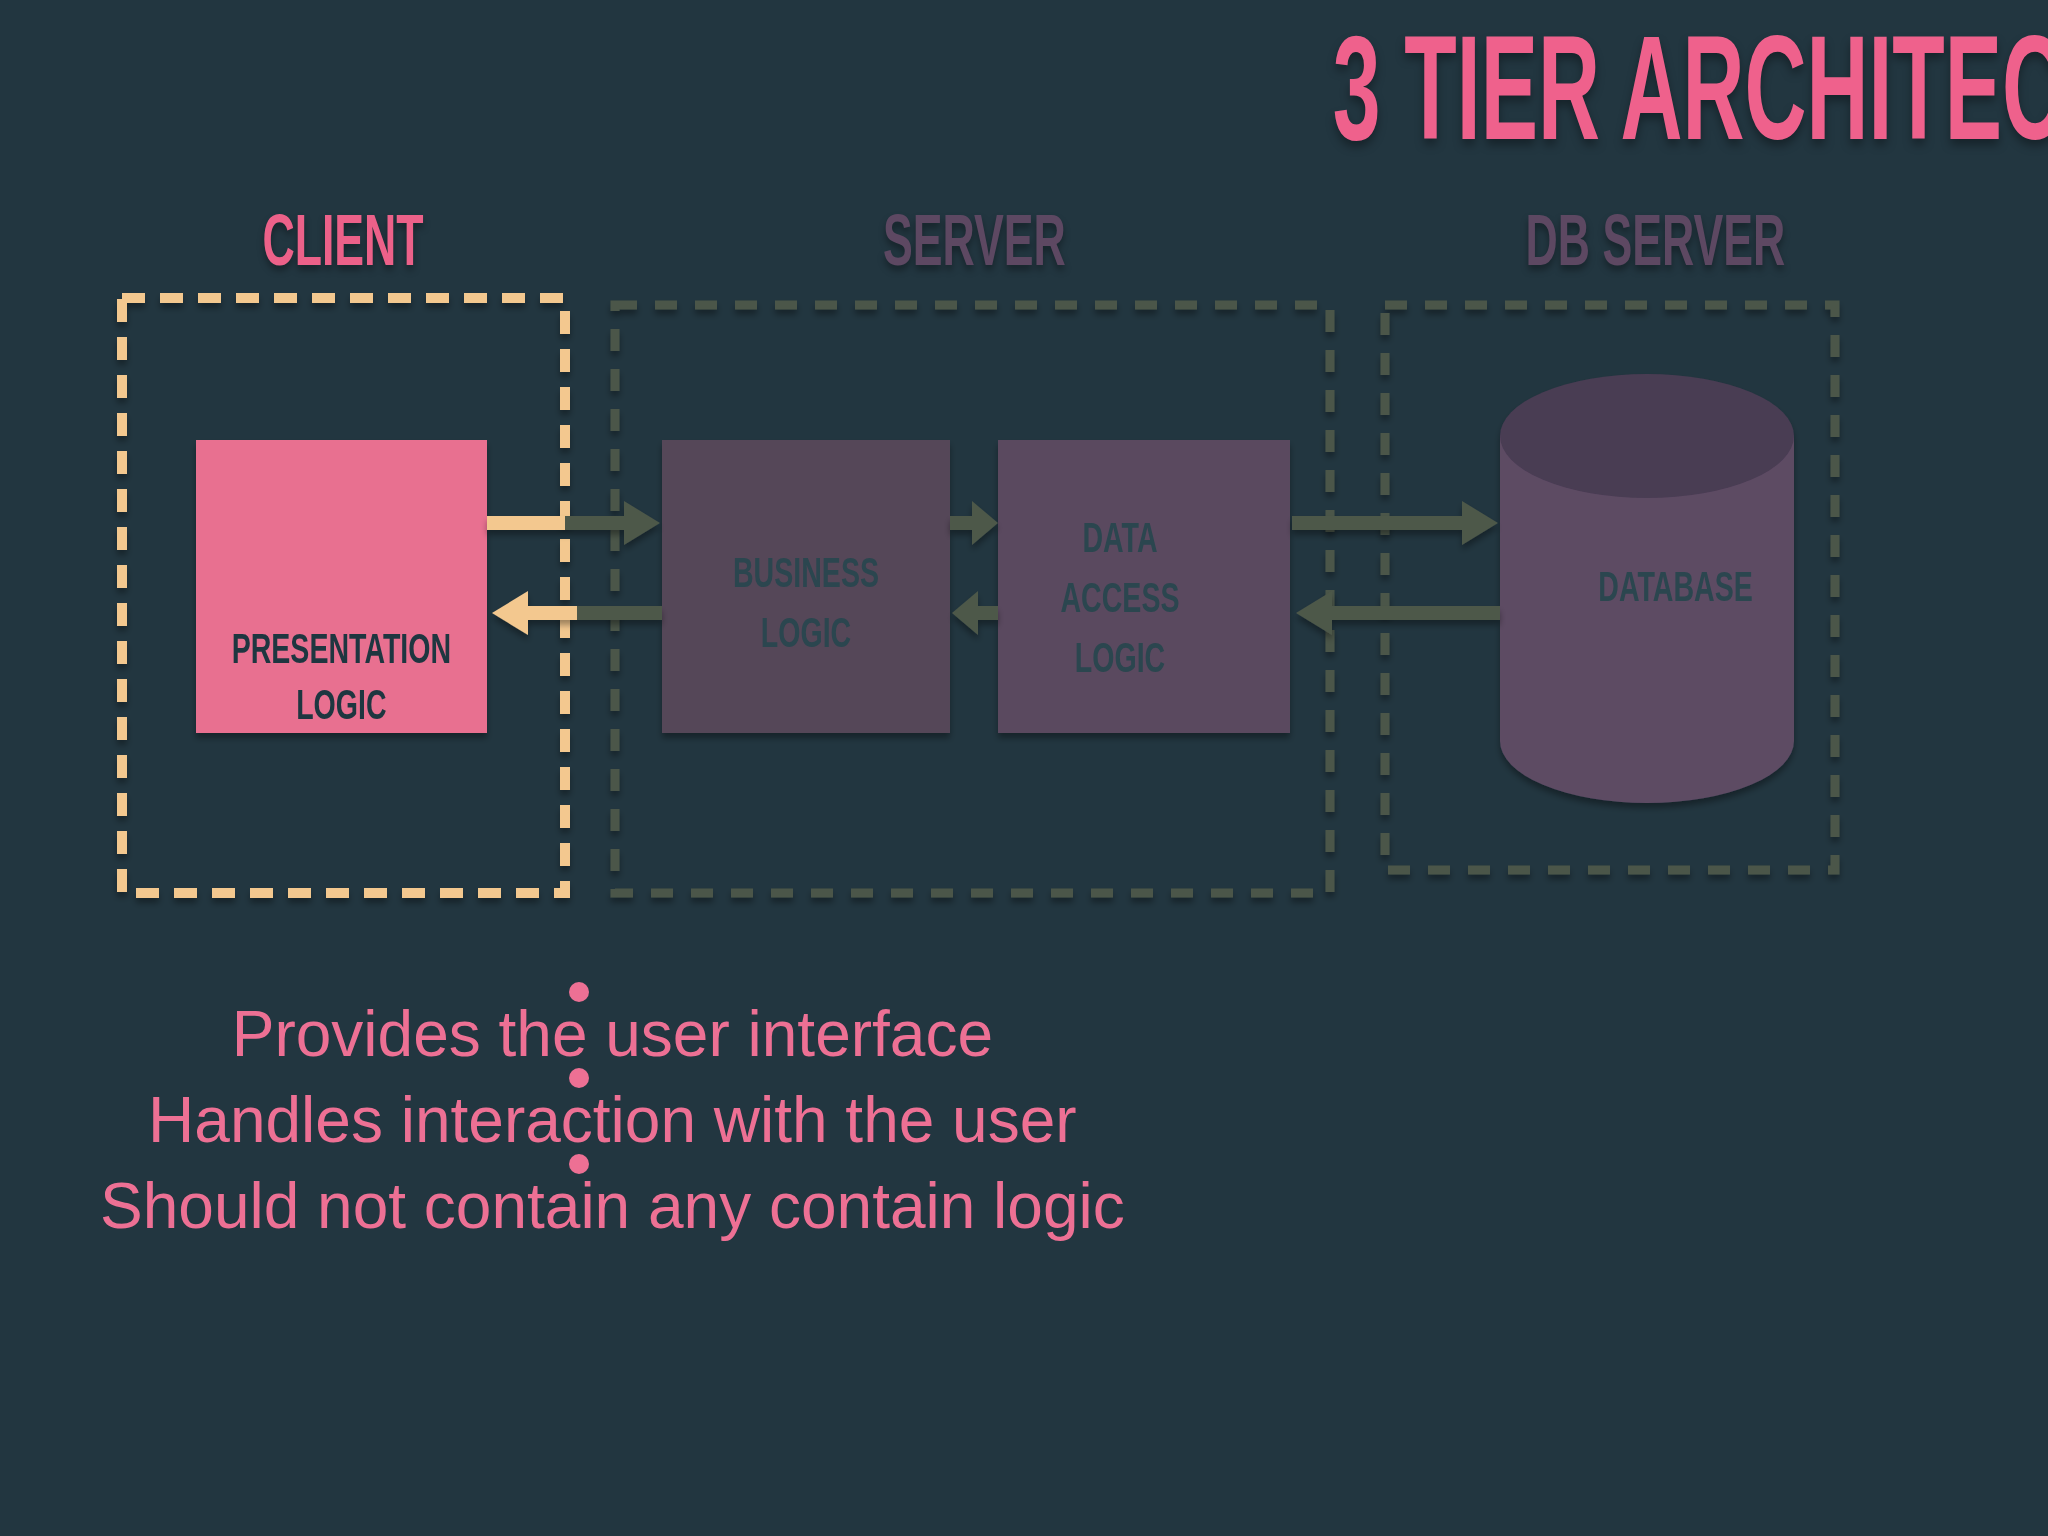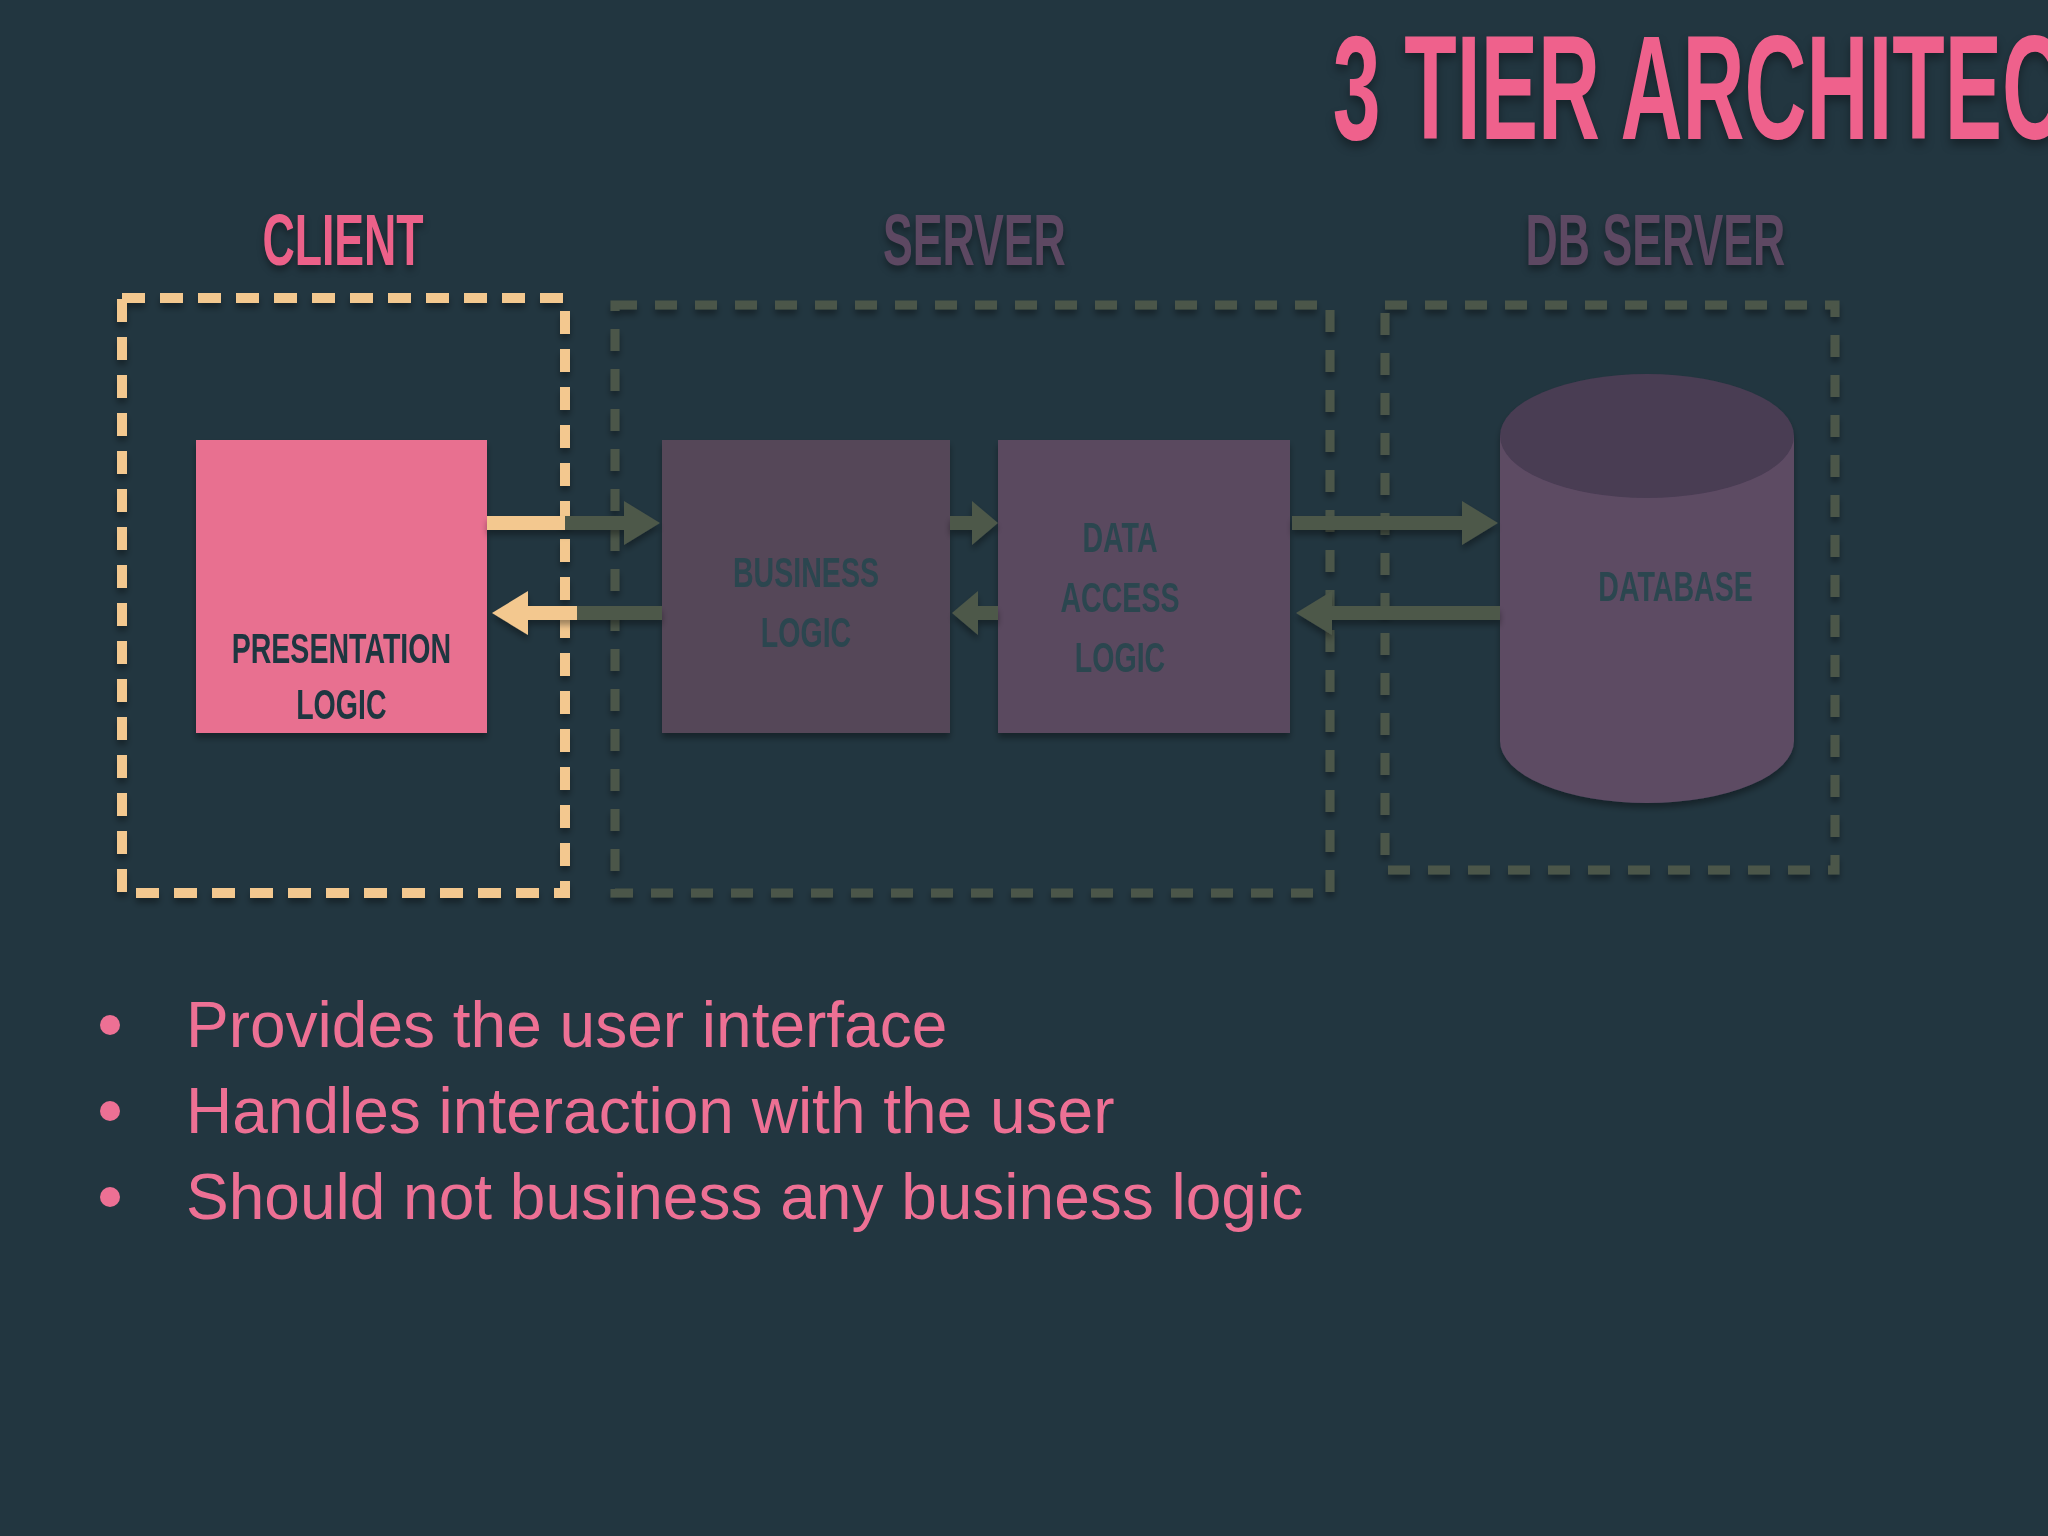--- a/index.html
+++ b/index.html
@@ -42,21 +42,21 @@
   }
   .box-label .cond{display:inline-block; transform:scaleX(.68); transform-origin:center; white-space:pre-line;}
   .ov-presentation{left:196px; top:440px; width:291px; height:293px;align-items:flex-end;}
   .ov-presentation .box-label{color:var(--pink_box_text,#1e3640); line-height:56px;}
   .ov-business{left:662px; top:440px; width:288px; height:293px; padding-top:33px; box-sizing:border-box;}
   .ov-dataaccess{left:974px; top:440px; width:292px; height:293px; padding-top:22px; box-sizing:border-box;}
   .ov-business .box-label,.ov-dataaccess .box-label,.ov-database .box-label{color:var(--box_text_dark,#2b464f);}
   .ov-database{left:1500px; top:440px; width:352px; height:293px;}
   
   .bullets{position:absolute; left:100px; top:982px;}
-  .bullet-row{display:flex; align-items:center; height:86px;}
+  .bullet-row{display:flex; align-items:center; height:86px;flex-direction:column;}
   .bullet-dot{
     width:20px; height:20px; border-radius:50%;
     background:var(--bullet_pink,#ed7094); margin-right:66px; flex:0 0 auto;
   }
   .bullet-text{
     font-size:64px; line-height:1; color:var(--bullet_pink,#ed7094);
     white-space:nowrap; font-weight:normal;
   }
 </style>
 </head>
@@ -145,17 +145,17 @@
     <div class="bullet-row">
       <span class="bullet-dot"></span>
       <span class="bullet-text">Provides the user interface</span>
     </div>
     <div class="bullet-row">
       <span class="bullet-dot"></span>
       <span class="bullet-text">Handles interaction with the user</span>
     </div>
     <div class="bullet-row">
       <span class="bullet-dot"></span>
-      <span class="bullet-text">Should not business any business logic</span>
+      <span class="bullet-text">Should not contain any contain logic</span>
     </div>
   </div>
 
 </div>
 
 </body></html>

